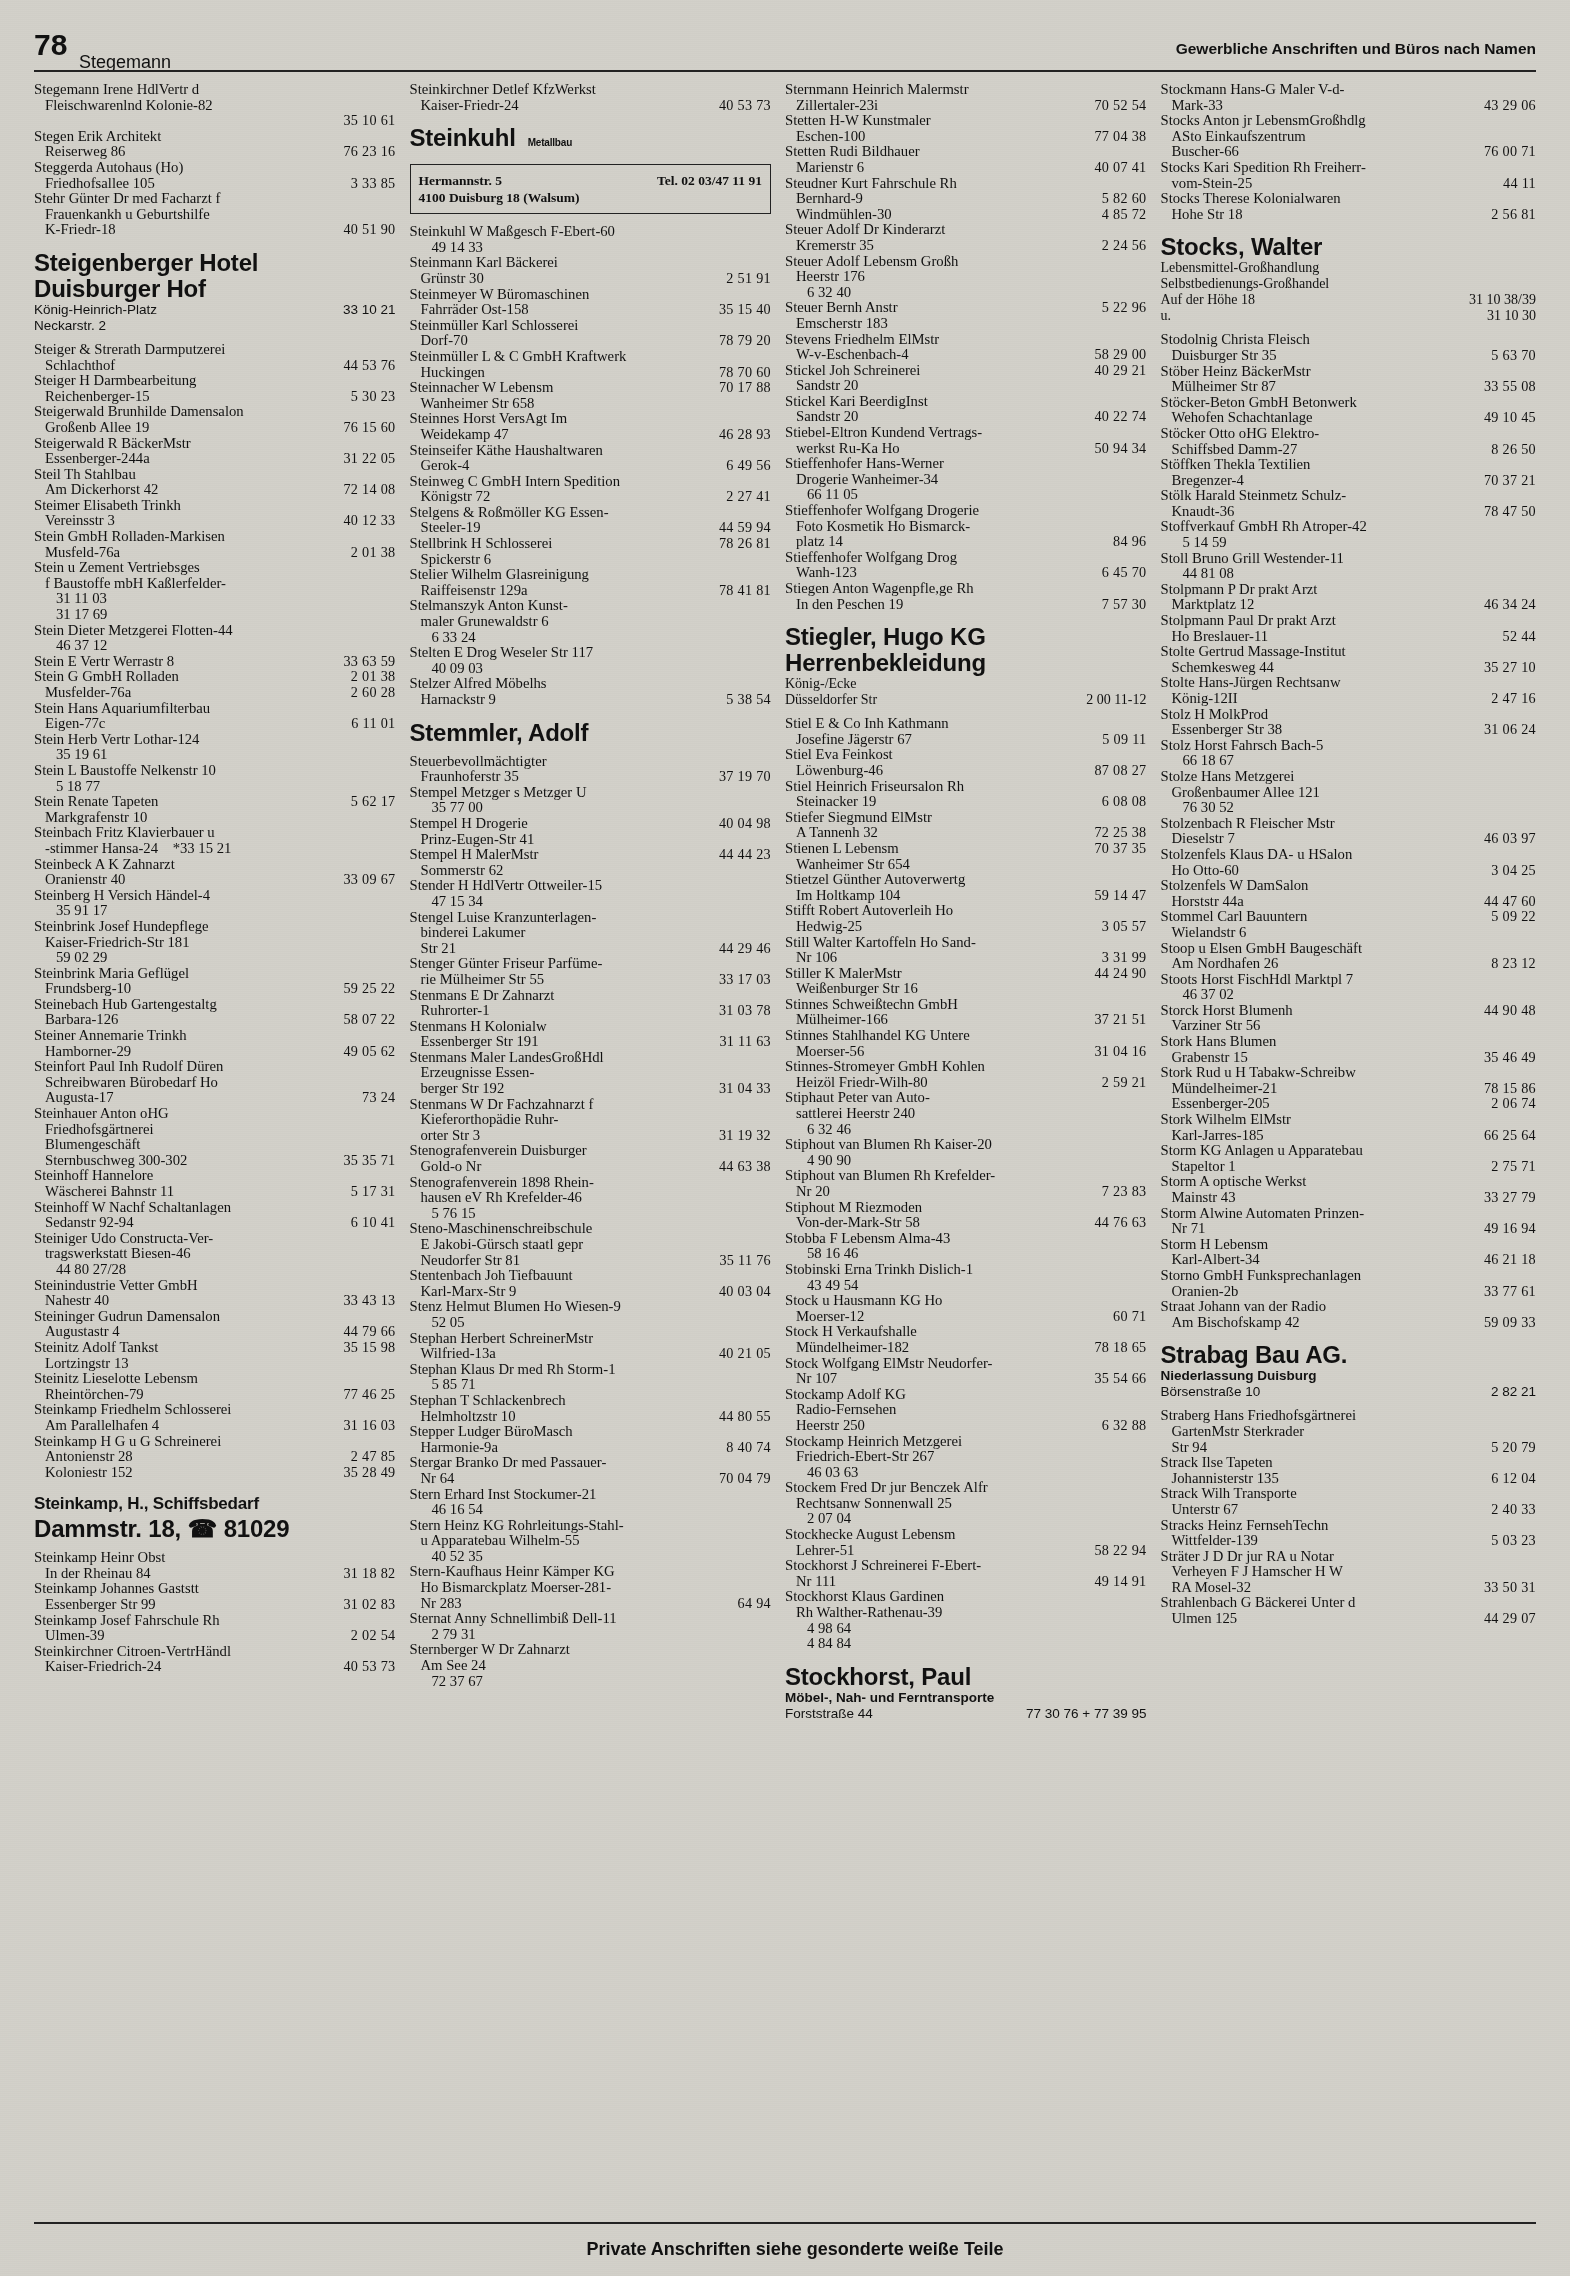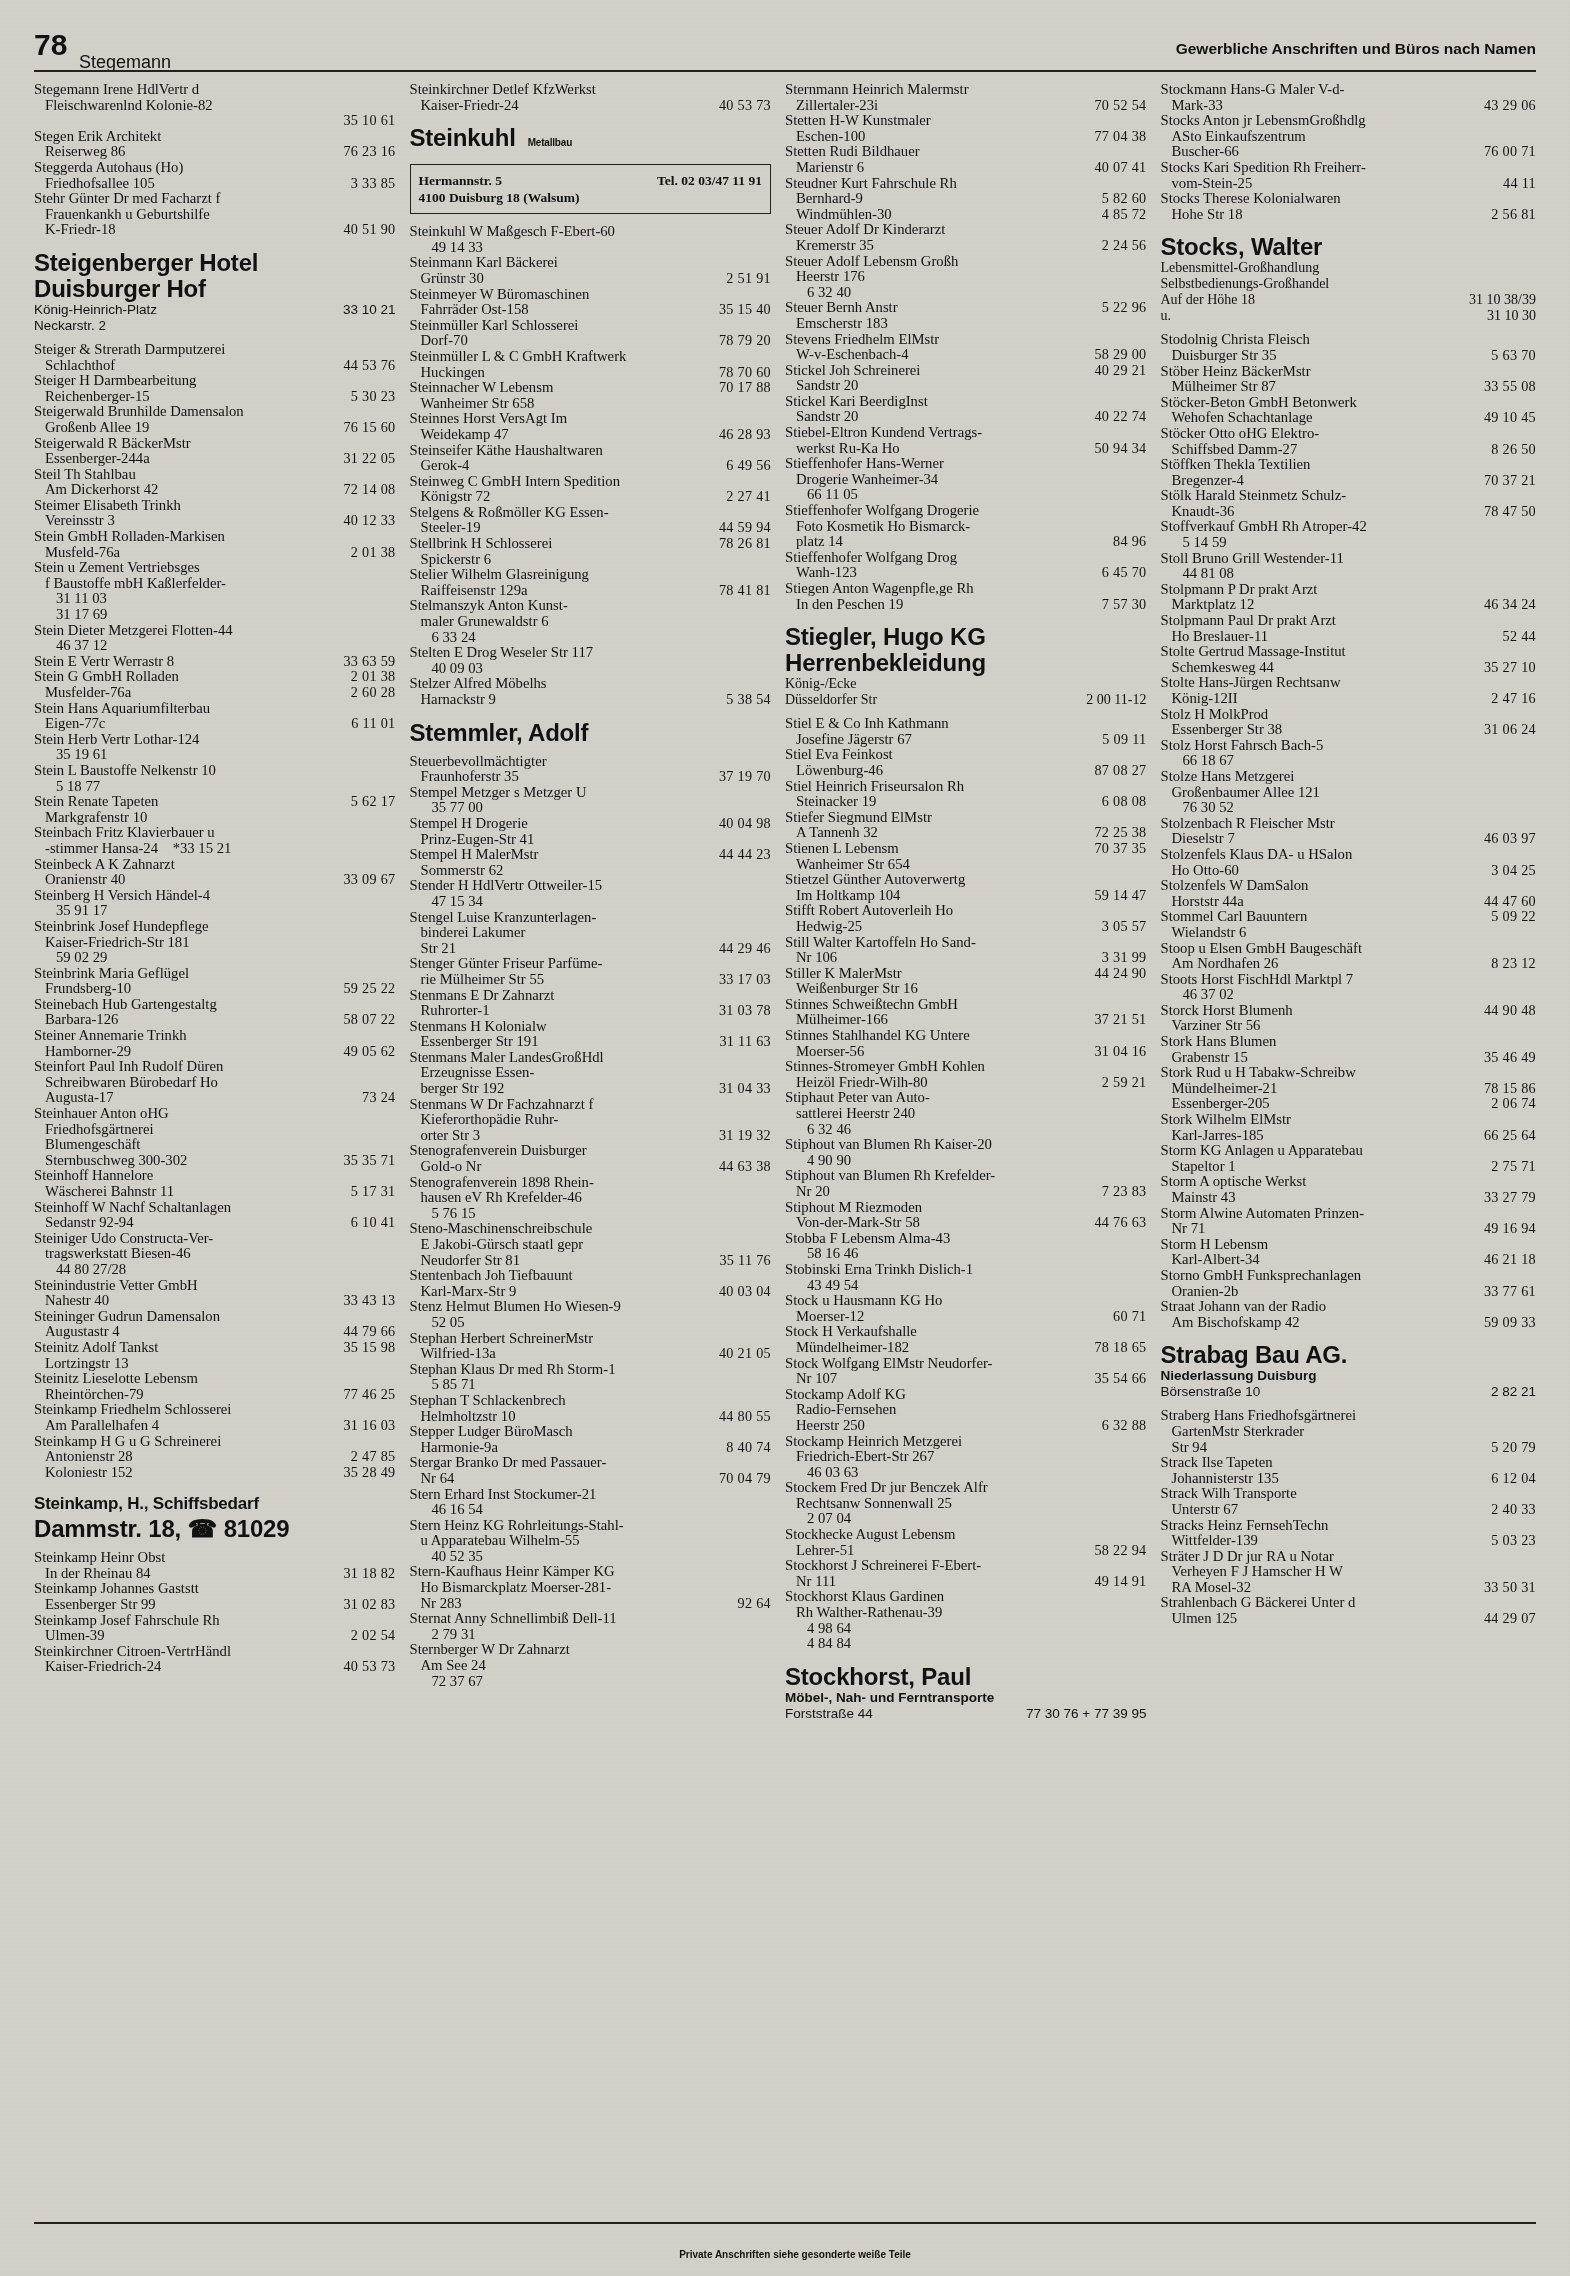--- a/index.html
+++ b/index.html
@@ -37,21 +37,21 @@
   }
   .rule{
     position:absolute;left:34px;right:34px;top:70px;height:2px;background:#222;
   }
   .rule-bottom{
     position:absolute;left:34px;right:34px;bottom:52px;height:2px;background:#222;
   }
   .footer{
     position:absolute;bottom:16px;left:0;right:0;text-align:center;
     font-family:"Liberation Sans", sans-serif;
-    font-weight:bold;font-size:10px;padding-left:20px;
+    font-weight:bold;font-size:18px;padding-left:20px;
   }
   .columns{
     position:absolute;top:82px;left:34px;right:34px;bottom:62px;
     display:flex;
     gap:0;
   }
   .col{
     width:25%;
     padding-right:14px;
     box-sizing:border-box;
@@ -335,21 +335,21 @@
           <div class="line ind1"><span class="t">Harmonie-9a</span><span class="n">8 40 74</span></div>
           <div class="line"><span class="t">Stergar Branko Dr med Passauer-</span><span class="n"></span></div>
           <div class="line ind1"><span class="t">Nr 64</span><span class="n">70 04 79</span></div>
           <div class="line"><span class="t">Stern Erhard Inst Stockumer-21</span><span class="n"></span></div>
           <div class="line ind2"><span class="t">46 16 54</span><span class="n"></span></div>
           <div class="line"><span class="t">Stern Heinz KG Rohrleitungs-Stahl-</span><span class="n"></span></div>
           <div class="line ind1"><span class="t">u Apparatebau Wilhelm-55</span><span class="n"></span></div>
           <div class="line ind2"><span class="t">40 52 35</span><span class="n"></span></div>
           <div class="line"><span class="t">Stern-Kaufhaus Heinr Kämper KG</span><span class="n"></span></div>
           <div class="line ind1"><span class="t">Ho Bismarckplatz Moerser-281-</span><span class="n"></span></div>
-          <div class="line ind1"><span class="t">Nr 283</span><span class="n">92 64</span></div>
+          <div class="line ind1"><span class="t">Nr 283</span><span class="n">64 94</span></div>
           <div class="line"><span class="t">Sternat Anny Schnellimbiß Dell-11</span><span class="n"></span></div>
           <div class="line ind2"><span class="t">2 79 31</span><span class="n"></span></div>
           <div class="line"><span class="t">Sternberger W Dr Zahnarzt</span><span class="n"></span></div>
           <div class="line ind1"><span class="t">Am See 24</span><span class="n"></span></div>
           <div class="line ind2"><span class="t">72 37 67</span><span class="n"></span></div>
         </div>
       </div>
       <div class="col">
         <div class="entry">
           <div class="line"><span class="t">Sternmann Heinrich Malermstr</span><span class="n"></span></div>

